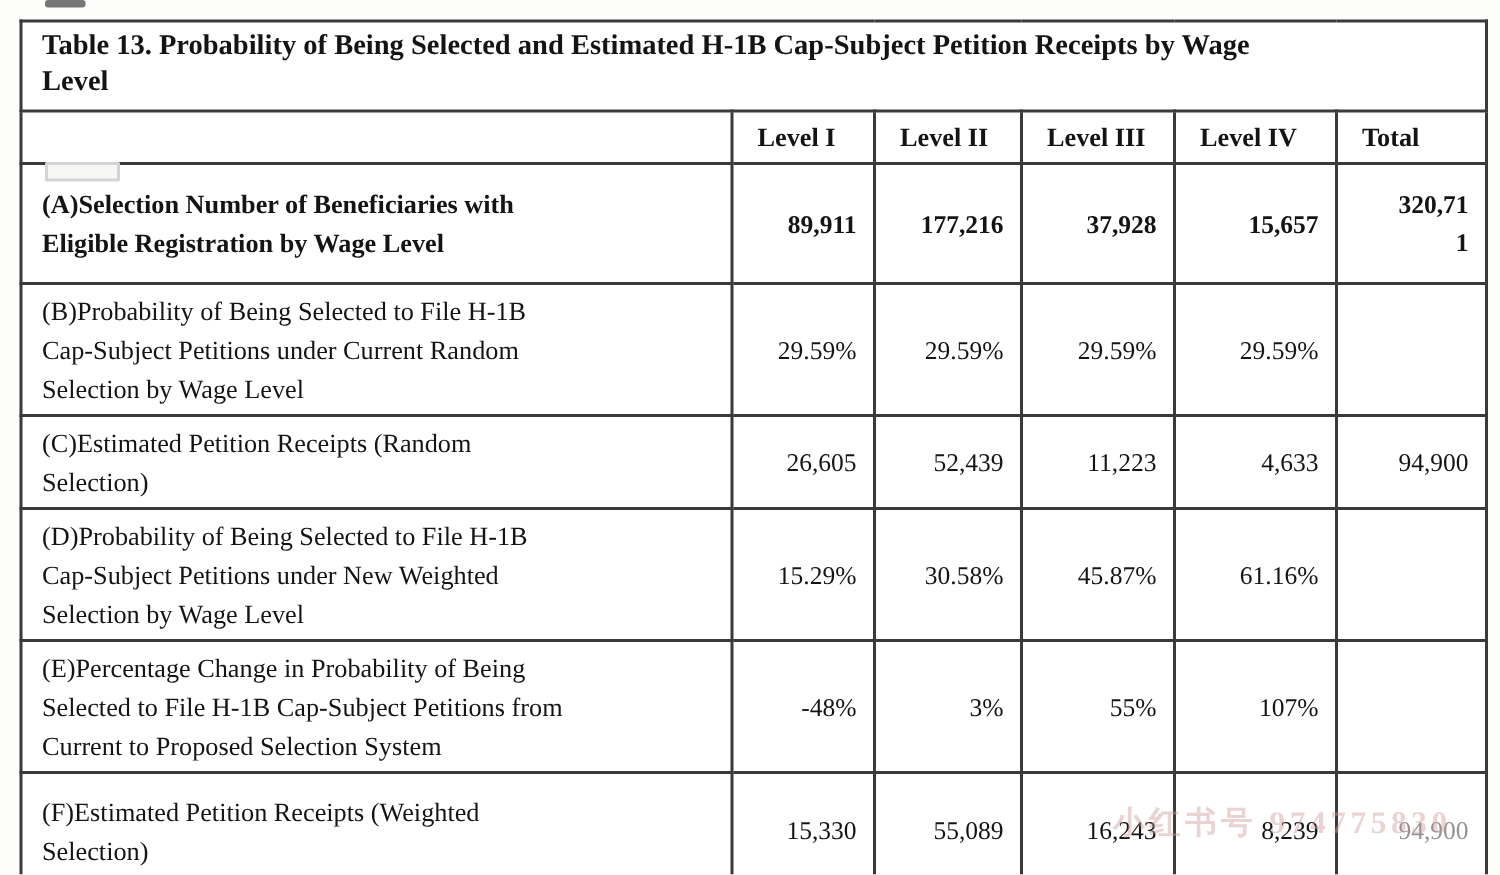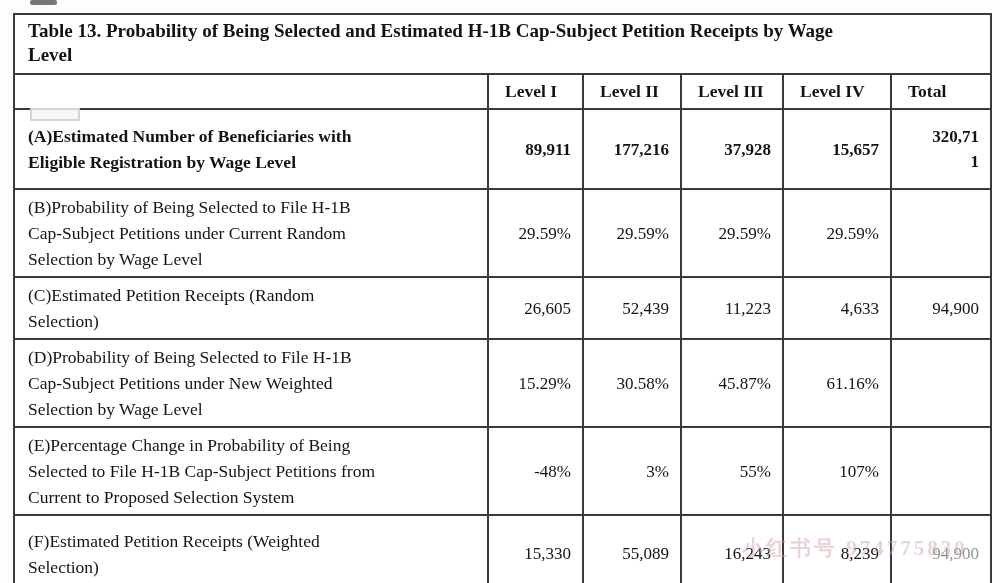--- a/index.html
+++ b/index.html
@@ -130,21 +130,21 @@
     <tr class="r-head">
       <th class="head-cell"></th>
       <th class="head-cell">Level I</th>
       <th class="head-cell">Level II</th>
       <th class="head-cell">Level III</th>
       <th class="head-cell">Level IV</th>
       <th class="head-cell">Total</th>
     </tr>
 
     <tr class="r-a">
-      <td class="label-cell">(A)Estimated Number of Beneficiaries with
+      <td class="label-cell">(A)Selection Number of Beneficiaries with
 Eligible Registration by Wage Level</td>
       <td class="num-cell">89,911</td>
       <td class="num-cell">177,216</td>
       <td class="num-cell">37,928</td>
       <td class="num-cell">15,657</td>
       <td class="num-cell">320,71
 1</td>
     </tr>
 
     <tr class="r-b">

